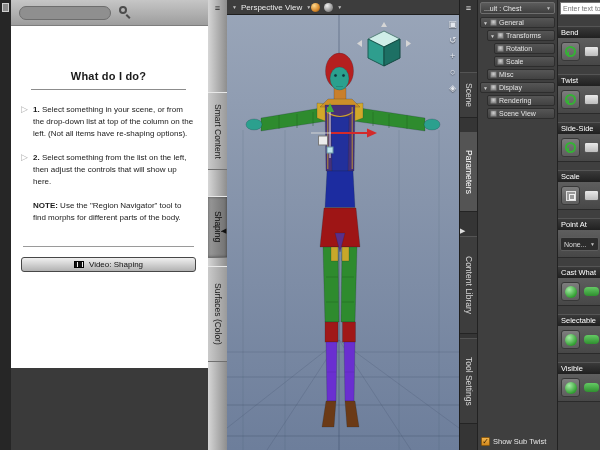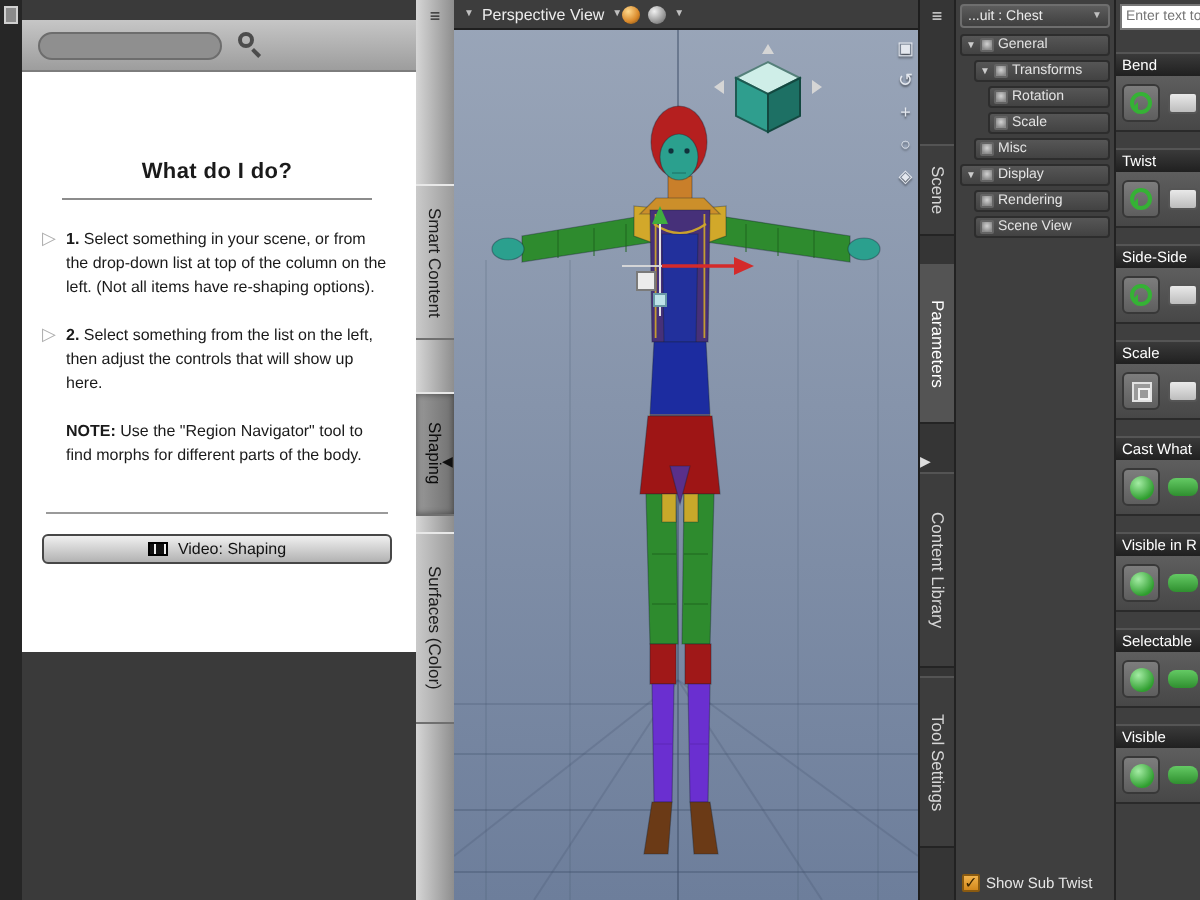--- a/index.html
+++ b/index.html
@@ -4,21 +4,21 @@
 <style>
   *{box-sizing:border-box;margin:0;padding:0}
   html,body{width:600px;height:450px;overflow:hidden;background:#3a3a3a;
     font-family:"Liberation Sans",sans-serif;-webkit-font-smoothing:antialiased}
 
   
   #left-rail{position:absolute;left:0;top:0;width:11px;height:450px;background:#262626}
   #left-rail .doc-icon{position:absolute;left:2px;top:3px;width:7px;height:9px;border:1px solid #cfcfcf;background:#8a8a8a}
 
   
-  #left-panel{position:absolute;left:11px;top:10px;width:197px;height:316px;background:#ffffff}
+  #left-panel{position:absolute;left:11px;top:0;width:197px;height:368px;background:#ffffff}
   #lp-header{height:26px;background:linear-gradient(#c6c6c6,#9d9d9d);border-bottom:1px solid #7d7d7d;display:flex;align-items:center;padding:0 8px;gap:8px}
   #lp-search{width:92px;height:14px;border-radius:8px;border:1px solid #6d6d6d;background:#8f8f8f;font-size:8px;padding:0 6px;color:#222;outline:none}
   .mag{position:relative;width:13px;height:13px;flex:none}
   .mag .lens{position:absolute;left:0;top:0;width:8px;height:8px;border:2px solid #4c4c4c;border-radius:50%}
   .mag .handle{position:absolute;left:8px;top:8px;width:5px;height:2px;background:#4c4c4c;transform:rotate(45deg);transform-origin:0 0}
   .help{padding:44px 12px 0 10px;color:#1a1a1a}
   .help h3{font-size:11px;font-weight:bold;text-align:center;letter-spacing:.2px}
   .rule{border-top:1px solid #8c8c8c;margin:7px 10px 14px}
   .step{display:flex;margin-bottom:12px}
   .bullet{color:#aeaeae;font-size:9px;width:12px;flex:none;line-height:1.2}
@@ -332,49 +332,49 @@
     <div class="prow">
       <div class="param-hdr">Scale</div>
       <div class="param-bod">
         <span class="chip">
             <span class="scale-icon"></span>
           </span>
         <span class="mini-slider"></span>
       </div>
     </div>
     <div class="prow">
+      <div class="param-hdr">Point At</div>
+      <div class="param-bod">
+        <span class="pointat-btn">
+          <span>None...</span>
+          <span class="caret">▼</span>
+        </span>
+      </div>
+    </div>
+    <div class="prow">
       <div class="param-hdr">Cast What</div>
       <div class="param-bod">
         <span class="chip">
             <span class="toggle-dot"></span>
           </span>
         <span class="toggle-bar"></span>
       </div>
     </div>
     <div class="prow">
-      <div class="param-hdr">Visible in R</div>
+      <div class="param-hdr">Selectable</div>
       <div class="param-bod">
         <span class="chip">
             <span class="toggle-dot"></span>
           </span>
         <span class="toggle-bar"></span>
       </div>
     </div>
     <div class="prow">
-      <div class="param-hdr">Selectable</div>
+      <div class="param-hdr">Visible</div>
       <div class="param-bod">
         <span class="chip">
             <span class="toggle-dot"></span>
           </span>
         <span class="toggle-bar"></span>
       </div>
     </div>
-    <div class="prow">
-      <div class="param-hdr">Visible</div>
-      <div class="param-bod">
-        <span class="chip">
-            <span class="toggle-dot"></span>
-          </span>
-        <span class="toggle-bar"></span>
-      </div>
-    </div>
   </div>
 </div>
 
 </body></html>

